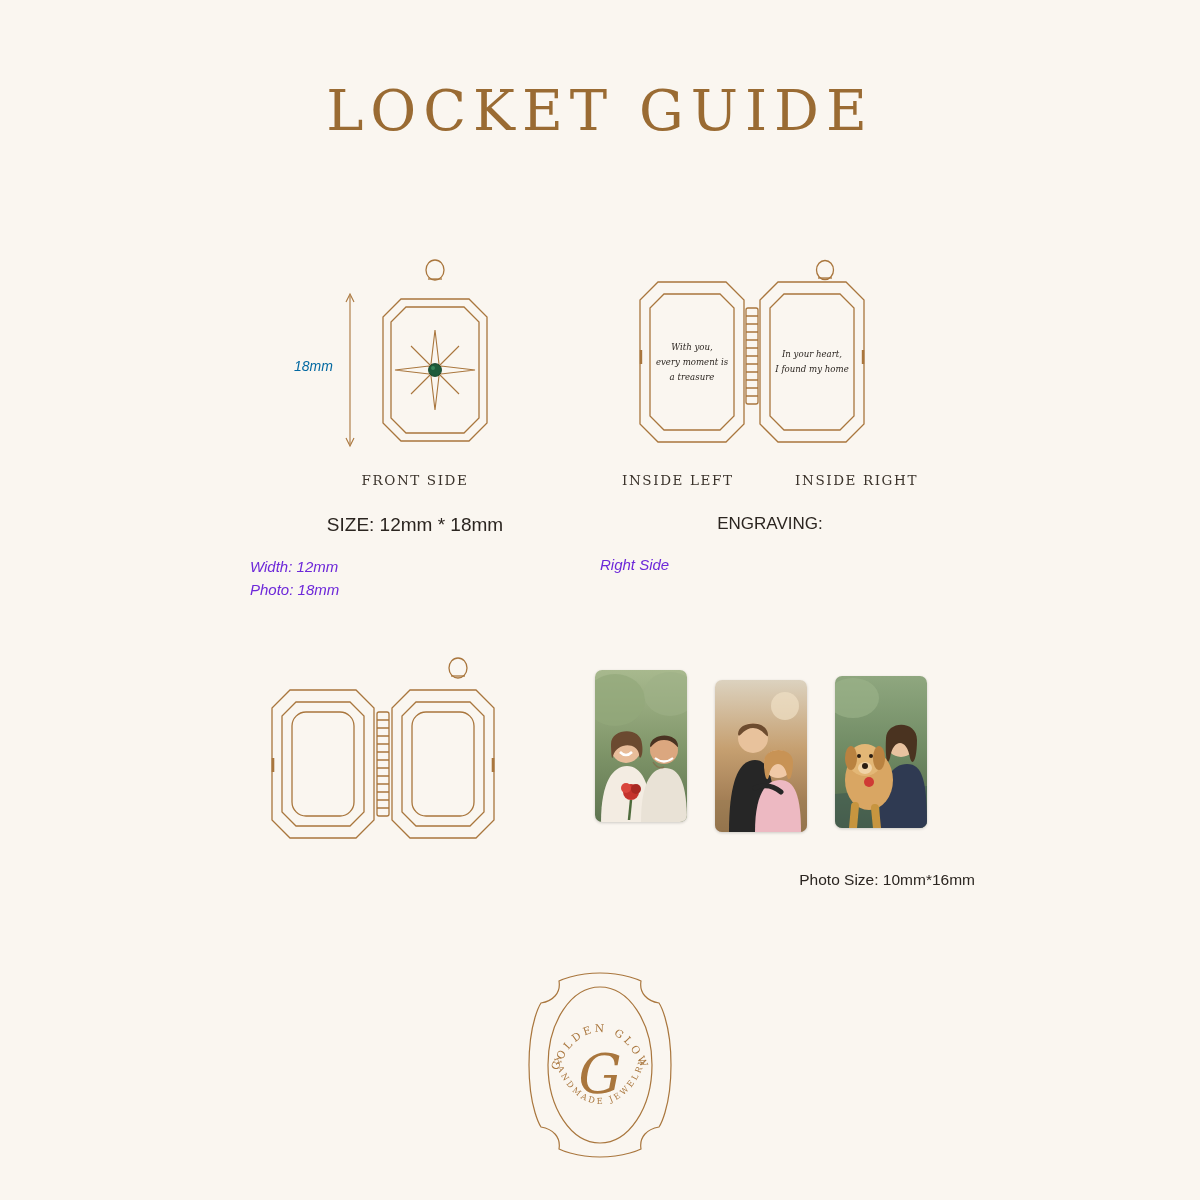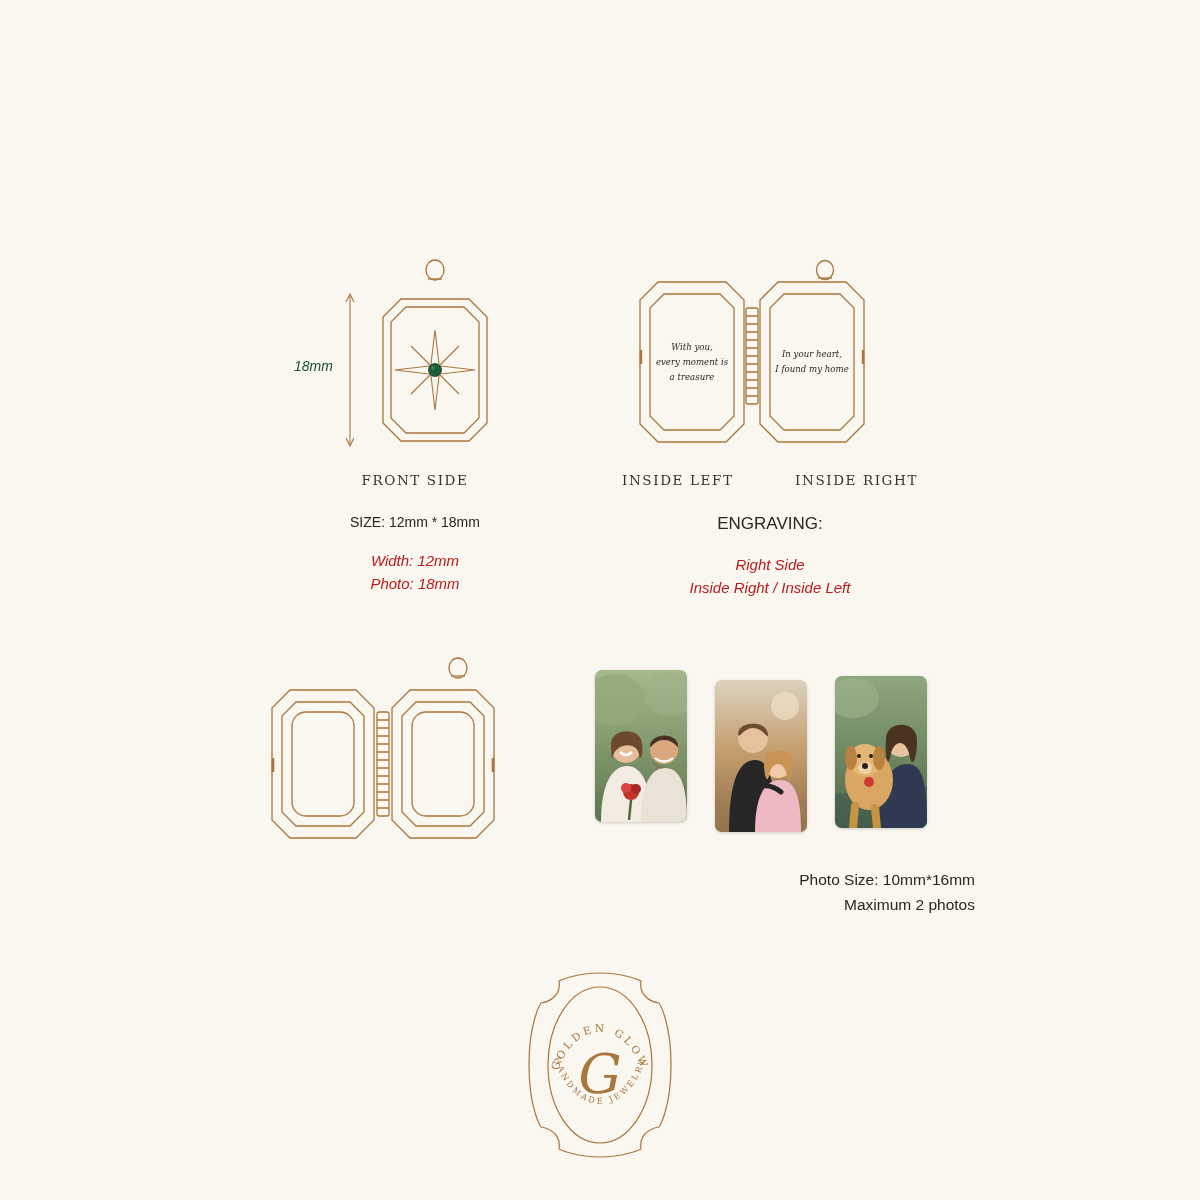--- a/index.html
+++ b/index.html
@@ -46,46 +46,46 @@
   .spec {
     font-family: "Liberation Sans", sans-serif;
     font-size: 16px;
     color: #2b2520;
     text-align: center;
   }
   .spec-italic {
     font-family: "Liberation Sans", sans-serif;
     font-style: italic;
     font-size: 15px;
-    color: #b91c1c;
-    text-align: center;
+    color: #6d28d9;
+    text-align: left;
   }
 
   
   #front-block {
     position: absolute;
     left: 250px;
     top: 250px;
     width: 330px;
   }
   #front-svg-wrap { position: relative; height: 210px; }
   #front-caption { margin-top: 12px; }
-  #size-line { margin-top: 26px; font-size: 14px; }
+  #size-line { margin-top: 26px; font-size: 19px; }
   #width-line { margin-top: 22px; }
   #height-line { margin-top: 6px; }
 
   
   .dim-label {
     position: absolute;
     left: 44px;
     top: 108px;
     font-family: "Liberation Sans", sans-serif;
     font-style: italic;
     font-size: 14px;
-    color: #14532d;
+    color: #0369a1;
   }
 
   
   #engrave-block {
     position: absolute;
     left: 600px;
     top: 250px;
     width: 340px;
   }
   #engrave-svg-wrap { position: relative; height: 210px; }
@@ -151,20 +151,21 @@
     font-style: italic;
     font-size: 8.6px;
     fill: #2b2520;
   }
 </style>
 </head>
 <body>
 
 <div class="page">
 
+  <div class="title">LOCKET GUIDE</div>
 
   <div id="front-block">
 
     <div id="front-svg-wrap">
       <svg width="330" height="210" viewBox="0 0 330 210">
         <g fill="none" stroke="#a9763d" stroke-width="1.3">
 
           <ellipse cx="185" cy="20" rx="9" ry="10"></ellipse>
           <path d="M178 29 L192 29"></path>
 
@@ -238,21 +239,20 @@
       </svg>
     </div>
 
     <div class="inside-captions">
       <div class="caption">INSIDE LEFT</div>
       <div class="caption">INSIDE RIGHT</div>
     </div>
 
     <div class="spec" id="engraving-title">ENGRAVING:</div>
     <div class="spec-italic" id="engrave-l1">Right Side</div>
-    <div class="spec-italic" id="engrave-l2">Inside Right / Inside Left</div>
   </div>
 
   <div id="open-block">
     <svg width="310" height="220" viewBox="0 0 310 220">
       <g fill="none" stroke="#a9763d" stroke-width="1.3">
 
         <ellipse cx="210" cy="18" rx="9" ry="10"></ellipse>
         <path d="M203 26 L217 26"></path>
 
         <path d="M42 40 L108 40 L126 58 L126 170 L108 188 L42 188 L24 170 L24 58 Z"></path>
@@ -358,21 +358,20 @@
           <circle cx="36" cy="80" r="2" fill="#2a1d12"></circle>
           <path d="M20 130 L18 152 M40 132 L42 152" stroke="#c7953f" stroke-width="8" stroke-linecap="round"></path>
           <circle cx="34" cy="106" r="5" fill="#cf3a34"></circle>
         </svg>
       </div>
 
     </div>
 
     <div id="photo-caption">
       <div>Photo Size: 10mm*16mm</div>
-      <div>Maximum 2 photos</div>
     </div>
   </div>
 
   <div id="logo-block">
     <svg width="190" height="200" viewBox="0 0 190 200">
       <g fill="none" stroke="#a9763d" stroke-width="1.2">
 
         <path d="M95 8
                  C120 8 136 16 136 16
                  C134 28 142 36 154 38

